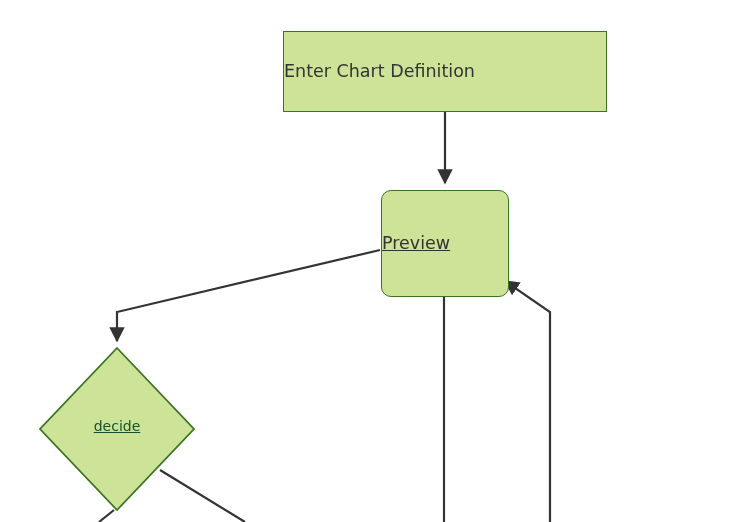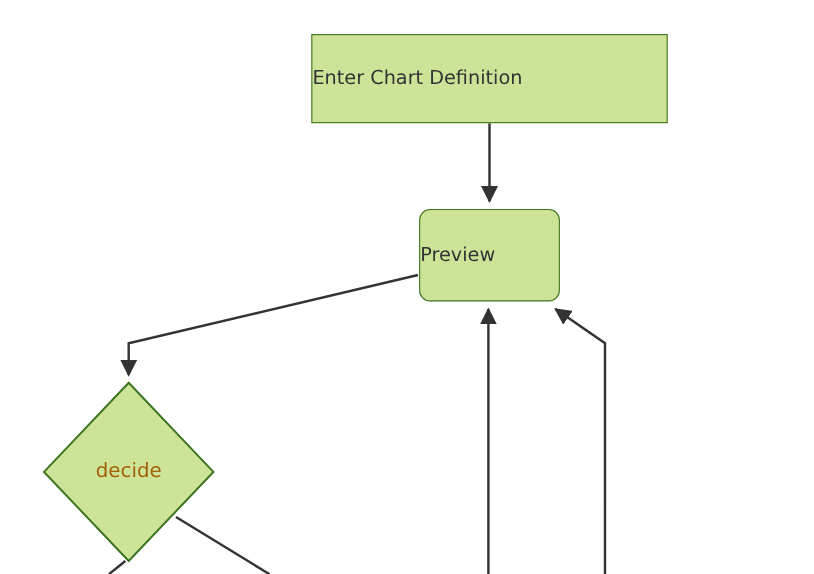--- a/index.html
+++ b/index.html
@@ -36,24 +36,25 @@
     background: #cde498;
     border: 1.6px solid #3c7320;
   }
   .node-round {
     background: #cde498;
     border: 1.6px solid #3c7320;
     border-radius: 10px;
   }
   .diamond-label {
     position: absolute;
-    color: #a16207;
-    font-size: 18px;
+    color: #14532d;
+    font-size: 14px;
     white-space: nowrap;
     pointer-events: none;
+    text-decoration: underline;
   }
 </style>
 </head>
 <body>
 
 <div id="canvas">
 
   <svg id="edge-layer" viewBox="0 0 740 522" width="740" height="522" xmlns="http://www.w3.org/2000/svg">
     <defs>
       <marker id="arrow" viewBox="0 0 10 10" refX="9" refY="5" markerWidth="7" markerHeight="7" orient="auto-start-reverse">
@@ -73,19 +74,19 @@
 
     <path d="M 550 522 L 550 312 L 505 281" fill="none" stroke="#333333" stroke-width="2.2" marker-end="url(#arrow)"></path>
 
     <polygon points="117,348 194,429 117,510 40,429" fill="#cde498" stroke="#3c7320" stroke-width="1.8"></polygon>
   </svg>
 
   <div class="node node-rect" style="left:283px; top:31px; width:324px; height:81px;">
     <span>Enter Chart Definition</span>
   </div>
 
-  <div class="node node-round" style="left:381px; top:190px; width:128px; height:84px;">
+  <div class="node node-round" style="left:381px; top:190px; width:128px; height:107px;text-decoration:underline;">
     <span>Preview</span>
   </div>
 
   <div class="diamond-label" style="left:40px; top:418px; width:154px; text-align:center;">decide</div>
 
 </div>
 
 </body></html>

